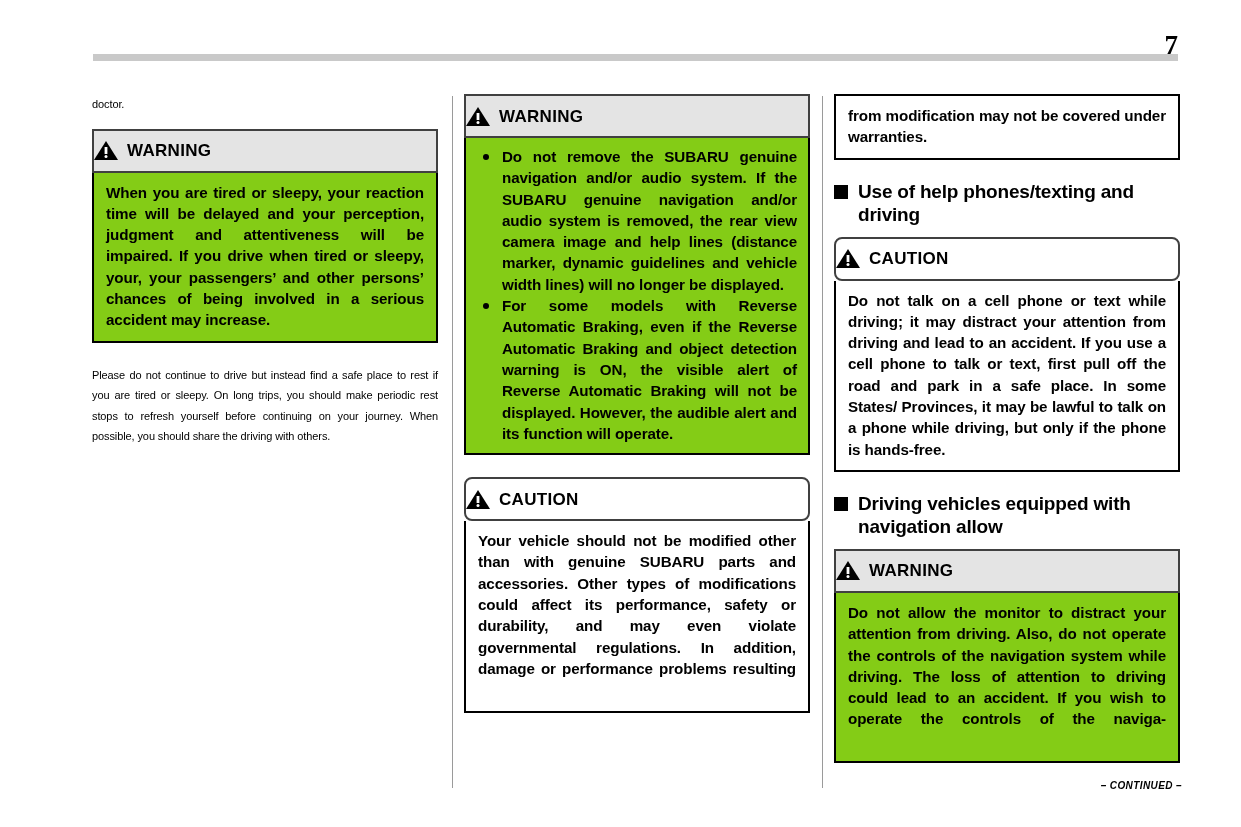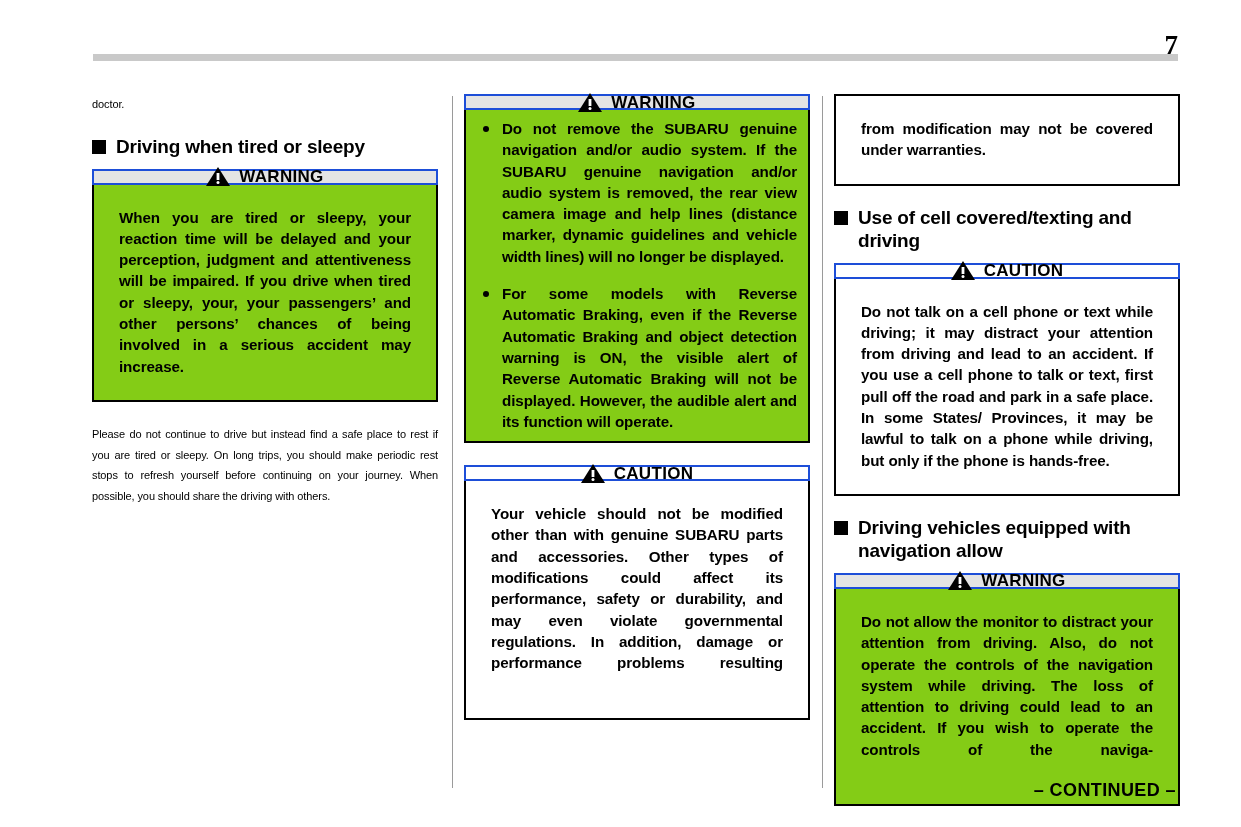--- a/index.html
+++ b/index.html
@@ -98,29 +98,29 @@
   .section-head .txt {
     font-size: 19px;
     line-height: 23px;
     font-weight: bold;
     letter-spacing: -0.2px;
   }
 
   
   .alert { margin-bottom: 0; }
   .alert-head {
-    border: 2px solid #1d4ed8;
-    height: 16px;
+    border: 2px solid #404040;
+    height: 44px;
     display: flex;
     align-items: center;
-    justify-content: center;
+    justify-content: flex-start;
     box-sizing: border-box;
   }
   .alert-head.gray { background: #e4e4e4; }
-  .alert-head.white { background: #ffffff; }
+  .alert-head.white { background: #ffffff; border-radius: 8px; }
   .alert-head .label {
     font-size: 17px;
     font-weight: bold;
     letter-spacing: 0.3px;
     margin-left: 9px;
     line-height: 17px;
   }
   .tri {
     width: 24px;
     height: 19px;
@@ -135,61 +135,62 @@
     line-height: 21.3px;
     font-weight: bold;
     text-align: justify;
     letter-spacing: -0.1px;
   }
   .alert-body.gray { background: #84cc16; }
   .alert-body.white { background: #ffffff; }
   .alert-body.cont-top {
     border-top: 2px solid #000;
   }
-  .alert-body p { margin: 14px; }
+  .alert-body p { margin: 1px; }
 
   
   .alert-body .just { text-align: justify; }
   .alert-body .just::after {
     content: "";
     display: inline-block;
     width: 100%;
   }
 
   ul.bullets {
     margin: 0;
     padding: 0;
     list-style: none;
   }
   ul.bullets li {
     position: relative;
     padding-left: 25px;
     margin-bottom: 0px;
     text-align: justify;
   }
-  ul.bullets li + li { margin-top: 16px; }
+  ul.bullets li + li { margin-top: 0; }
   ul.bullets li::before {
     content: "";
     position: absolute;
     left: 6px;
     top: 8px;
     width: 6px;
     height: 6px;
     border-radius: 50%;
     background: #000;
   }
   .gap-md { height: 22px; }
 
   
   .footer {
     position: absolute;
-    right: 65px;
+    right: 59px;
     top: 780px;
-    font-size: 18px;
-    font-weight: bold;
+    font-size: 10px;
+    font-weight: bold;
+    font-style: italic;
     letter-spacing: 0.4px;
   }
 </style>
 </head>
 <body>
 
 <div class="page-header">
   <div class="header-rule"></div>
   <div class="page-number">7</div>
 </div>
@@ -197,24 +198,20 @@
 <div class="columns">
 
   <div class="divider divider-1"></div>
   <div class="divider divider-2"></div>
 
   <div class="col col-1">
 
     <p class="body">doctor.</p>
 
 
-    <div class="section-head">
-      <span class="sq"></span>
-      <span class="txt">Driving when tired or sleepy</span>
-    </div>
 
     <div class="alert">
       <div class="alert-head gray">
         <svg class="tri" viewBox="0 0 24 19">
           <polygon points="12,0 24,19 0,19" fill="#000"></polygon>
           <rect x="10.6" y="6" width="2.8" height="7" fill="#fff"></rect>
           <circle cx="12" cy="15.6" r="1.5" fill="#fff"></circle>
         </svg>
         <span class="label">WARNING</span>
       </div>
@@ -268,21 +265,21 @@
   <div class="col col-3">
 
     <div class="alert">
       <div class="alert-body white cont-top">
         <p>from modification may not be covered under warranties.</p>
       </div>
     </div>
 
     <div class="section-head">
       <span class="sq"></span>
-      <span class="txt">Use of cell covered/texting and driving</span>
+      <span class="txt">Use of help phones/texting and driving</span>
     </div>
 
     <div class="alert">
       <div class="alert-head white">
         <svg class="tri" viewBox="0 0 24 19">
           <polygon points="12,0 24,19 0,19" fill="#000"></polygon>
           <rect x="10.6" y="6" width="2.8" height="7" fill="#fff"></rect>
           <circle cx="12" cy="15.6" r="1.5" fill="#fff"></circle>
         </svg>
         <span class="label">CAUTION</span>

